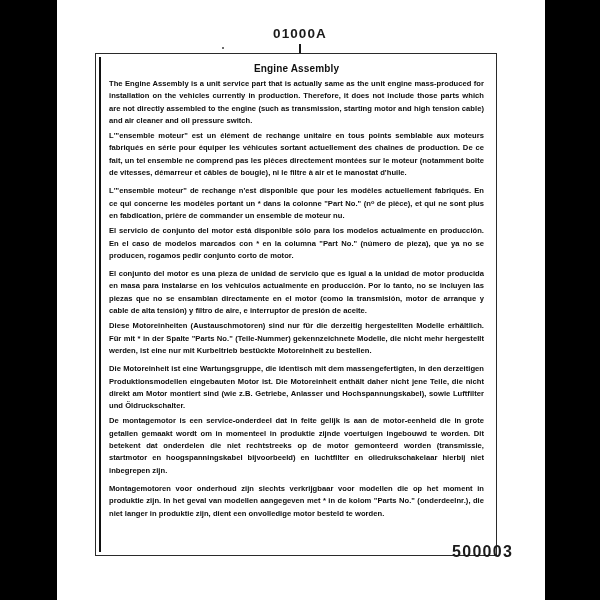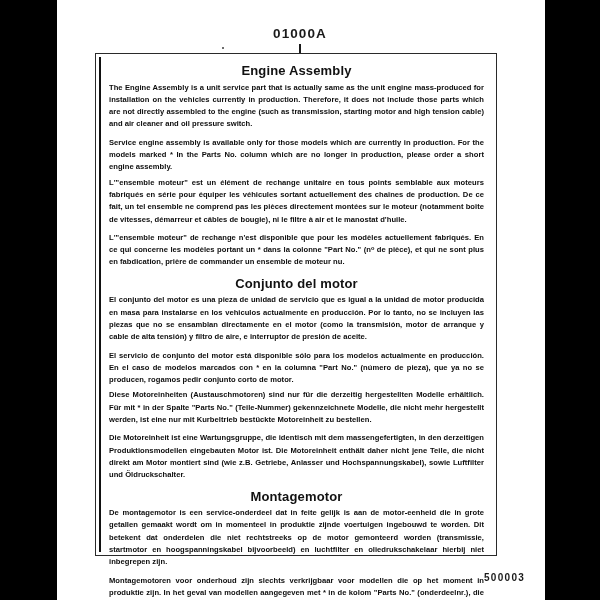--- a/index.html
+++ b/index.html
@@ -81,21 +81,21 @@
     bottom: 3px;
     border-left: 2px solid #111111;
     box-sizing: border-box;
     padding: 3px 9px 0 8px;
   }
 
   .section { margin-bottom: 1px; }
 
   .section-heading {
     text-align: center;
-    font-size: 13px;
+    font-size: 10px;
     font-weight: 700;
     color: #111111;
     letter-spacing: 0.15px;
     margin: 7px 0 3px 0;
     line-height: 1.2;
   }
   .section:first-child .section-heading { margin-top: 3px; }
 
   .para {
     font-size: 7.6px;
@@ -112,67 +112,63 @@
   sup.ord {
     font-size: 5.6px;
     vertical-align: 0.32em;
     line-height: 0;
   }
 
   
   .sheet-code {
     position: absolute;
     left: 452px;
-    top: 572px;
-    font-size: 10px;
+    top: 543px;
+    font-size: 16px;
     font-weight: 700;
     letter-spacing: 1.3px;
     color: #1a1a1a;
-    margin-left: 32px;
   }
 </style>
 </head>
 <body>
 
 <div class="page">
 
   <div class="scan-band left"></div>
   <div class="scan-band right"></div>
 
   <div class="figure-code">01000A</div>
   <div class="code-tick"></div>
   <div class="code-speck"></div>
 
   <div class="notice-box">
     <div class="notice-inner">
 
       <div class="section">
         <div class="section-heading">Engine Assembly</div>
         <p class="para">The Engine Assembly is a unit service part that is actually same as the unit engine mass-produced for installation on the vehicles currently in production. Therefore, it does not include those parts which are not directly assembled to the engine (such as transmission, starting motor and high tension cable) and air cleaner and oil pressure switch.</p>
-        <p class="para">Service engine assembly is available only for those models which are currently in production. For the models marked * In the Parts No. column which are no longer in production, please order a short engine assembly.</p>
       </div>
 
       <div class="section">
         <p class="para">L'"ensemble moteur" est un élément de rechange unitaire en tous points semblable aux moteurs fabriqués en série pour équiper les véhicules sortant actuellement des chaînes de production. De ce fait, un tel ensemble ne comprend pas les pièces directement montées sur le moteur (notamment boîte de vitesses, démarreur et câbles de bougie), ni le filtre à air et le manostat d'huile.</p>
         <p class="para"><span>L'"ensemble moteur" de rechange n'est disponible que pour les modèles actuellement fabriqués. En ce qui concerne les modèles portant un * dans la colonne "Part No." (n</span><sup class="ord">o</sup><span> de pièce), et qui ne sont plus en fabdication, prière de commander un ensemble de moteur nu.</span></p>
       </div>
 
       <div class="section">
-        <div class="section-heading">Conjunto del motor</div>
+        <p class="para">El servicio de conjunto del motor está disponible sólo para los modelos actualmente en producción. En el caso de modelos marcados con * en la columna "Part No." (número de pieza), que ya no se producen, rogamos pedir conjunto corto de motor.</p>
         <p class="para">El conjunto del motor es una pieza de unidad de servicio que es igual a la unidad de motor producida en masa para instalarse en los vehiculos actualmente en producción. Por lo tanto, no se incluyen las piezas que no se ensamblan directamente en el motor (como la transmisión, motor de arranque y cable de alta tensión) y filtro de aire, e interruptor de presión de aceite.</p>
-        <p class="para">El servicio de conjunto del motor está disponible sólo para los modelos actualmente en producción. En el caso de modelos marcados con * en la columna "Part No." (número de pieza), que ya no se producen, rogamos pedir conjunto corto de motor.</p>
       </div>
 
       <div class="section">
         <p class="para">Diese Motoreinheiten (Austauschmotoren) sind nur für die derzeitig hergestellten Modelle erhältlich. Für mit * in der Spalte "Parts No." (Teile-Nummer) gekennzeichnete Modelle, die nicht mehr hergestellt werden, ist eine nur mit Kurbeltrieb bestückte Motoreinheit zu bestellen.</p>
         <p class="para">Die Motoreinheit ist eine Wartungsgruppe, die identisch mit dem massengefertigten, in den derzeitigen Produktionsmodellen eingebauten Motor ist. Die Motoreinheit enthält daher nicht jene Teile, die nicht direkt am Motor montiert sind (wie z.B. Getriebe, Anlasser und Hochspannungskabel), sowie Luftfilter und Öldruckschalter.</p>
       </div>
 
       <div class="section">
-        <div class="section-heading">Montagemotor</div>
         <p class="para">De montagemotor is een service-onderdeel dat in feite gelijk is aan de motor-eenheid die in grote getallen gemaakt wordt om in momenteel in produktie zijnde voertuigen ingebouwd te worden. Dit betekent dat onderdelen die niet rechtstreeks op de motor gemonteerd worden (transmissie, startmotor en hoogspanningskabel bijvoorbeeld) en luchtfilter en oliedrukschakelaar hierbij niet inbegrepen zijn.</p>
         <p class="para">Montagemotoren voor onderhoud zijn slechts verkrijgbaar voor modellen die op het moment in produktie zijn. In het geval van modellen aangegeven met * in de kolom "Parts No." (onderdeelnr.), die niet langer in produktie zijn, dient een onvolledige motor besteld te worden.</p>
       </div>
 
     </div>
   </div>
 
   <div class="sheet-code">500003</div>
 
 </div>

